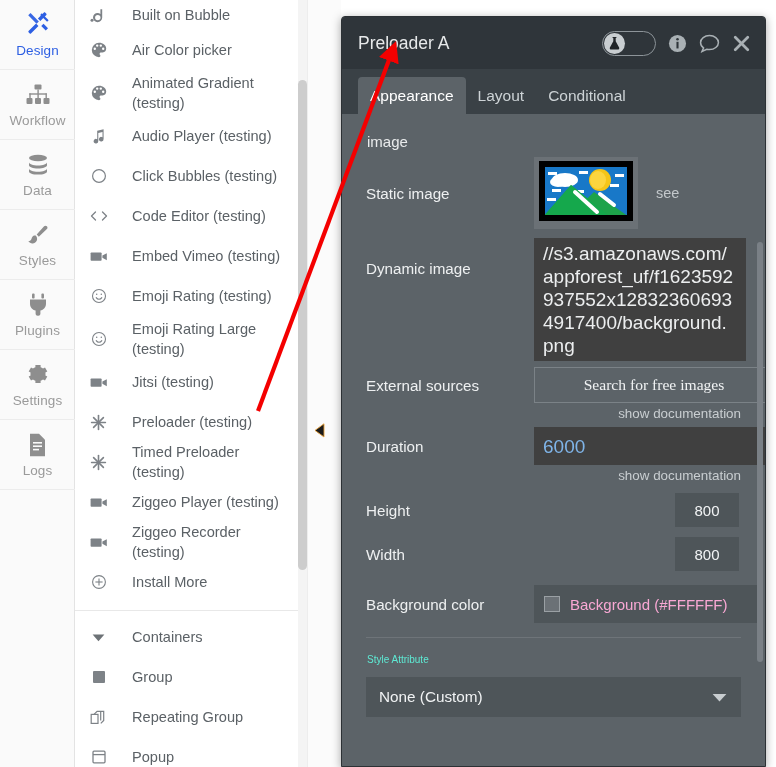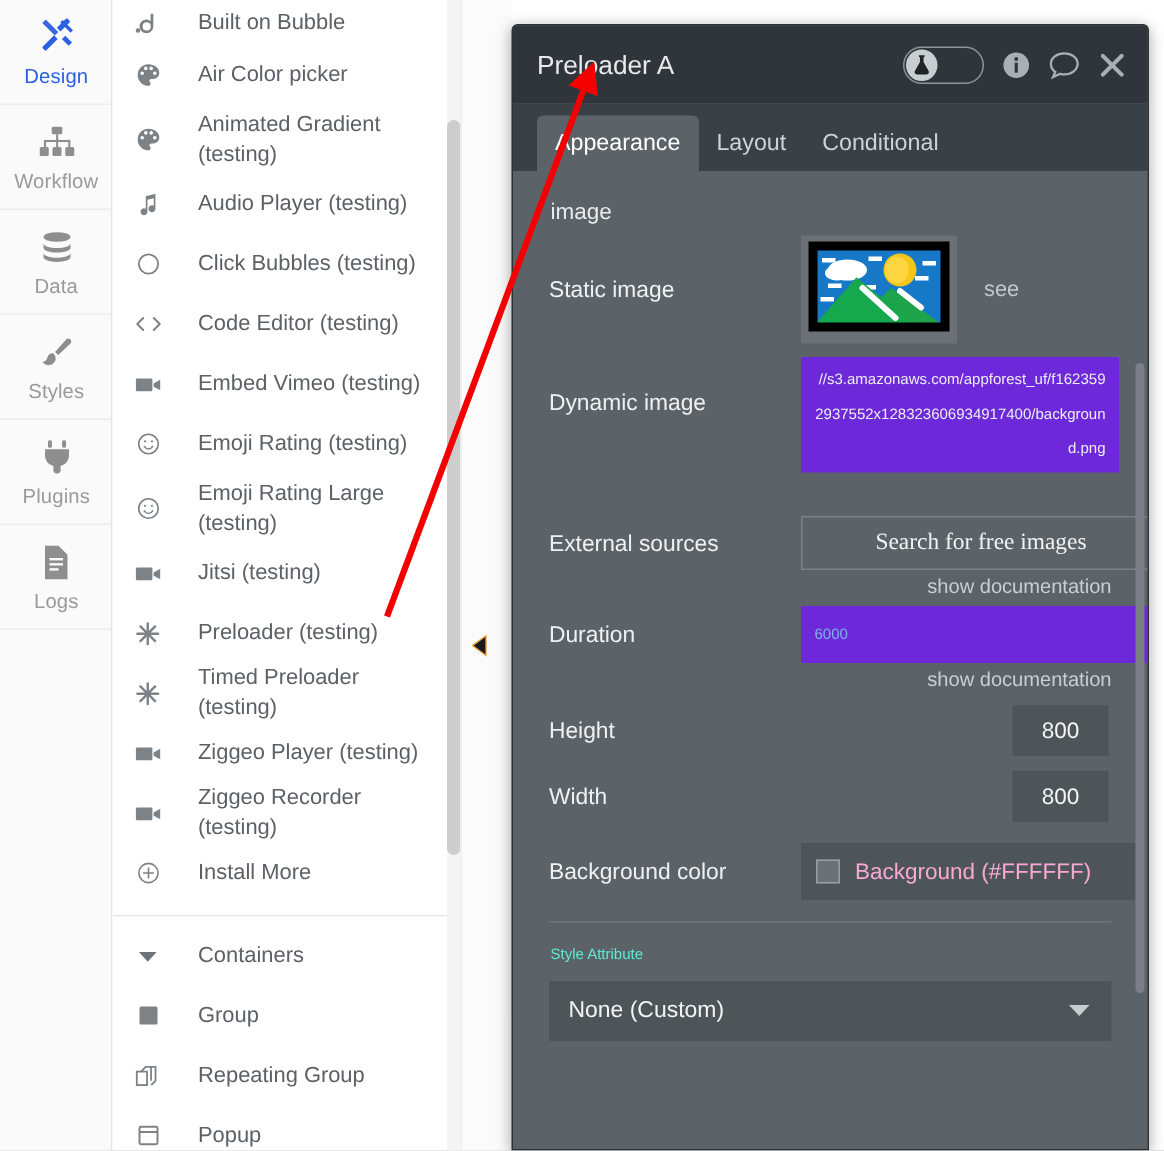--- a/index.html
+++ b/index.html
@@ -103,22 +103,22 @@
   .prop-row { display:flex; align-items:center; min-height:34px; margin-bottom:6px; }
   .prop-label { width:168px; min-width:168px; font-size:15.2px; color:#eef0f1; }
   .prop-ctl { flex:1; display:flex; align-items:center; }
 
   .img-thumb {
     width:104px; height:72px; background:#6b7176; display:flex; align-items:center; justify-content:center;
   }
   .see-text { font-size:14.5px; color:#c3c8cb; margin-left:18px; }
 
   .txtbox {
-    background:#6d28d9; color:#eceeef; font-size:10px; line-height:23px;
-    padding:4px 9px; word-break:break-all;text-align:right;
+    background:#404040; color:#eceeef; font-size:19px; line-height:23px;
+    padding:4px 9px; word-break:break-all;
   }
   .txtbox.url { width:212px; }
   .txtbox.dur { width:240px; height:38px; display:flex; align-items:center; color:#7fb4e8; }
   .numbox {
     background:#4e5559; color:#f2f4f5; font-size:15px; width:64px; height:34px;
     display:flex; align-items:center; justify-content:center;
   }
   .btn-outline {
     background:#5c6368; border:1px solid #7b8287; color:#f0f2f3; font-size:15.6px;
     height:36px; padding:14px 14px; width:240px; display:flex; align-items:center; justify-content:center;
@@ -213,20 +213,28 @@
       <span class="rail-ico">
         <svg width="22" height="24" viewBox="0 0 22 24" fill="currentColor">
           <rect x="5" y="0.5" width="2.6" height="5" rx="1"></rect>
           <rect x="14.4" y="0.5" width="2.6" height="5" rx="1"></rect>
           <path d="M3 6.5h16v4.2c0 3.4-2.4 6.2-5.6 6.9v3.1c0 1.1-.9 2-2 2h-.8c-1.1 0-2-.9-2-2v-3.1C5.4 16.9 3 14.1 3 10.7z"></path>
         </svg>
       </span>
       <span class="rail-label">Plugins</span>
     </div>
 
+    <div class="rail-item">
+      <span class="rail-ico">
+        <svg width="24" height="24" viewBox="0 0 24 24" fill="currentColor">
+          <path d="M12 8.4A3.6 3.6 0 1 0 12 15.6 3.6 3.6 0 0 0 12 8.4zm9.3 5.1l-1.9-1.1a7.6 7.6 0 0 0 0-2.8l1.9-1.1-2.3-4-2 1.1a7.7 7.7 0 0 0-2.4-1.4V1.9H9.4v2.3A7.7 7.7 0 0 0 7 5.6l-2-1.1-2.3 4 1.9 1.1a7.6 7.6 0 0 0 0 2.8l-1.9 1.1 2.3 4 2-1.1a7.7 7.7 0 0 0 2.4 1.4v2.3h5.2v-2.3a7.7 7.7 0 0 0 2.4-1.4l2 1.1z"></path>
+        </svg>
+      </span>
+      <span class="rail-label">Settings</span>
+    </div>
 
     <div class="rail-item">
       <span class="rail-ico">
         <svg width="21" height="24" viewBox="0 0 21 24" fill="currentColor">
           <path d="M3 0.8h9l6 6v16.4H3z"></path>
           <rect x="6" y="9" width="9" height="1.6" fill="#fafafa"></rect>
           <rect x="6" y="12.4" width="9" height="1.6" fill="#fafafa"></rect>
           <rect x="6" y="15.8" width="6" height="1.6" fill="#fafafa"></rect>
         </svg>
       </span>

